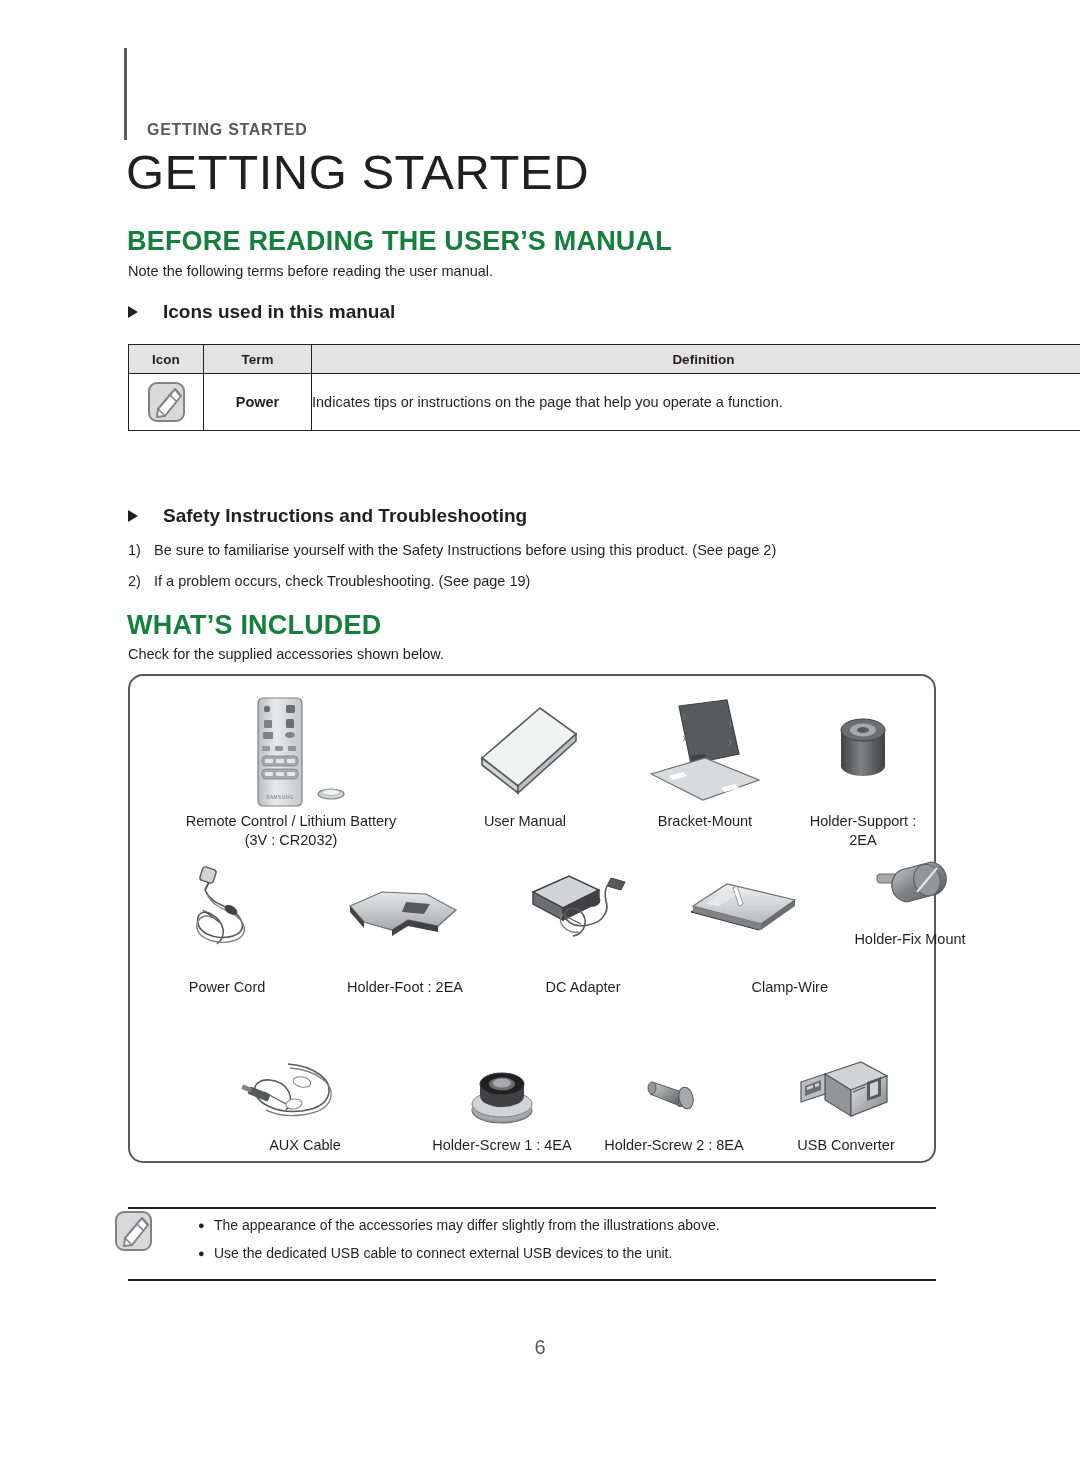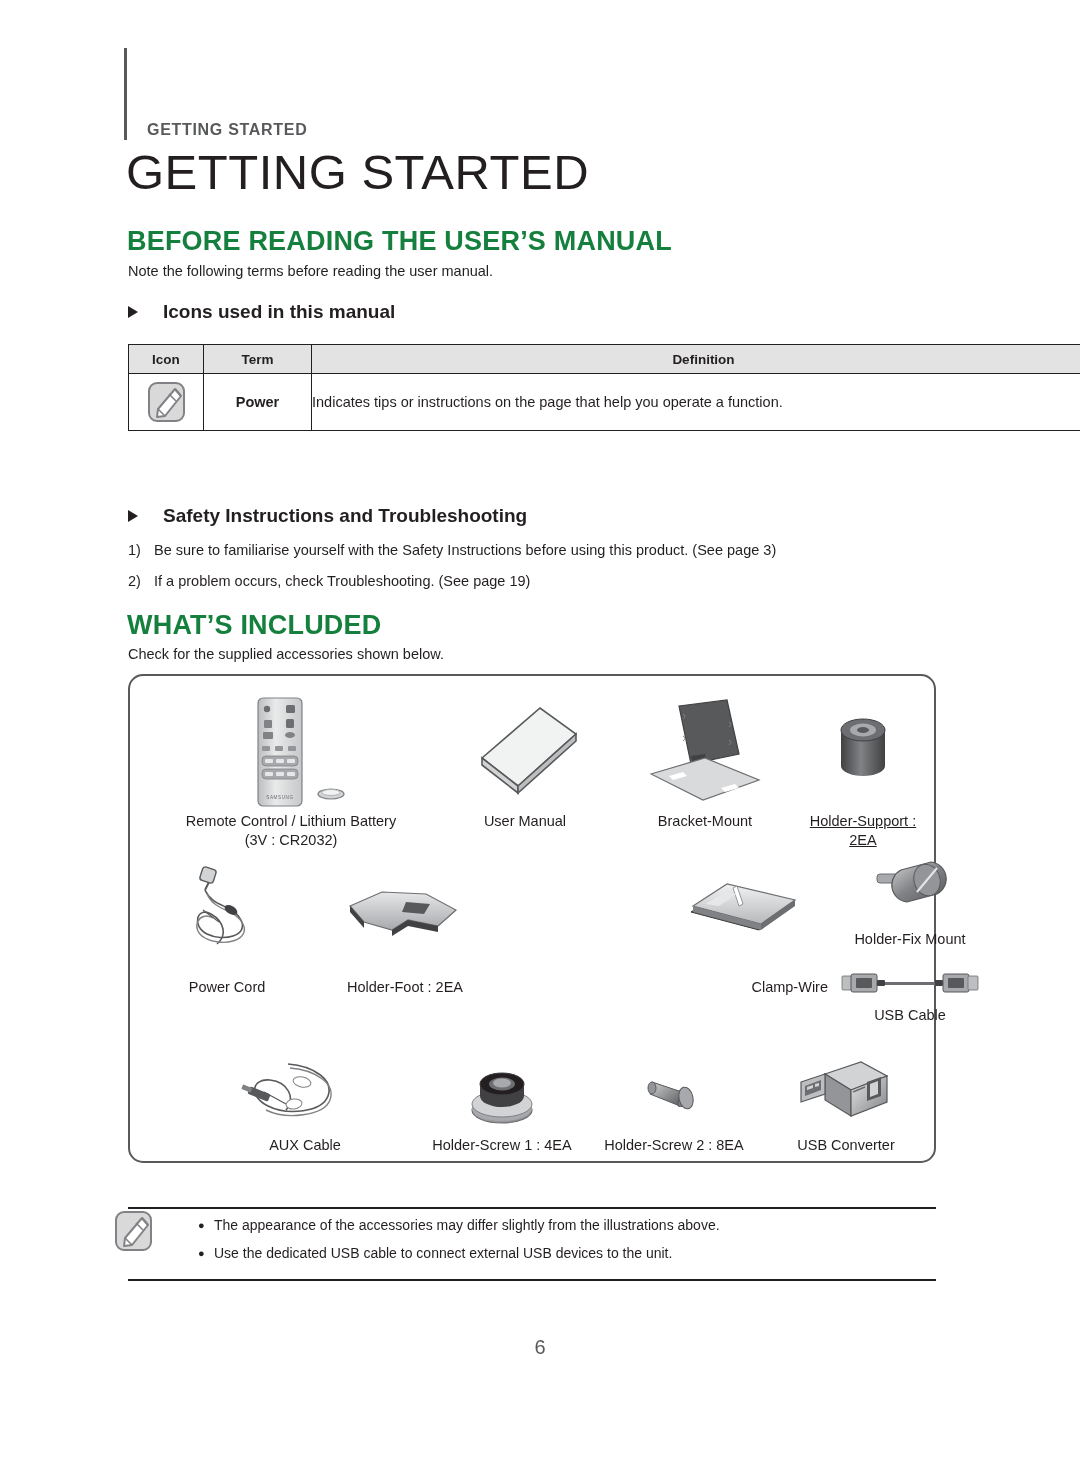--- a/index.html
+++ b/index.html
@@ -275,21 +275,21 @@
   </table>
 
   <div class="h2 safety">
     <span class="tri"></span>
     <span>Safety Instructions and Troubleshooting</span>
   </div>
 
   <div class="olist safety">
     <div class="oitem">
       <span class="onum">1)</span>
-      <span>Be sure to familiarise yourself with the Safety Instructions before using this product. (See page 3)</span>
+      <span>Be sure to familiarise yourself with the Safety Instructions before using this product. (See page 2)</span>
     </div>
     <div class="oitem">
       <span class="onum">2)</span>
       <span>If a problem occurs, check Troubleshooting. (See page 19)</span>
     </div>
   </div>
 
   <div class="h1 b">WHAT’S INCLUDED</div>
   <div class="body-line intro2">Check for the supplied accessories shown below.</div>
 
@@ -353,21 +353,21 @@
           <polygon points="78,92 92,88 96,92 82,96" fill="#ffffff"></polygon>
           <path d="M40 18 q4 2 0 5" stroke="#808285" stroke-width="1" fill="none"></path>
           <path d="M40 40 q4 2 0 5" stroke="#808285" stroke-width="1" fill="none"></path>
           <path d="M86 26 q4 2 0 5" stroke="#808285" stroke-width="1" fill="none"></path>
           <path d="M86 44 q4 2 0 5" stroke="#808285" stroke-width="1" fill="none"></path>
         </svg>
       </div>
       <div class="acc-label">Bracket-Mount</div>
     </div>
 
-    <div class="acc-item" style="left:660px; top:20px; width:146px;text-decoration:underline;">
+    <div class="acc-item" style="left:660px; top:20px; width:146px;">
       <div class="acc-art" style="height:112px;">
         <svg width="96" height="112" viewBox="0 0 96 112">
           <defs>
             <linearGradient id="hsg" x1="0" y1="0" x2="1" y2="0">
               <stop offset="0" stop-color="#414042"></stop>
                 <stop offset="0.45" stop-color="#808285"></stop>
               <stop offset="1" stop-color="#414042"></stop>
             </linearGradient>
           </defs>
           <path d="M26 34 L26 70 a22 10 0 0 0 44 0 L70 34 Z" fill="url(#hsg)"></path>
@@ -405,20 +405,35 @@
           </defs>
           <path d="M20 42 L52 28 L96 30 L126 46 L108 62 L78 56 L62 66 L34 58 Z" fill="url(#hfg)" stroke="#6d6e71" stroke-width="1.2"></path>
           <path d="M20 42 L34 58 L34 64 L20 48 Z" fill="#414042"></path>
           <path d="M62 66 L78 56 L108 62 L108 68 L78 62 L62 72 Z" fill="#414042"></path>
           <path d="M76 38 L100 40 L94 50 L72 48 Z" fill="#58595b"></path>
         </svg>
       </div>
       <div class="acc-label">Holder-Foot : 2EA</div>
     </div>
 
+    <div class="acc-item" style="left:370px; top:188px; width:166px;">
+      <div class="acc-art" style="height:110px;">
+        <svg width="136" height="110" viewBox="0 0 136 110">
+          <polygon points="18,28 54,12 84,26 48,44" fill="#d1d3d4" stroke="#414042" stroke-width="1.4"></polygon>
+          <polygon points="18,28 48,44 48,56 18,40" fill="#6d6e71" stroke="#414042" stroke-width="1.4"></polygon>
+          <polygon points="48,44 84,26 84,38 48,56" fill="#414042" stroke="#414042" stroke-width="1.4"></polygon>
+          <path d="M96 14 L110 18 L106 26 L92 22 Z" fill="#58595b" stroke="#414042" stroke-width="1"></path>
+          <path d="M92 22 C 86 34, 96 40, 90 50 C 84 62, 60 66, 52 56 C 44 46, 58 40, 66 48 C 74 56, 70 70, 58 72" stroke="#58595b" stroke-width="1.6" fill="none"></path>
+          <path d="M48 50 C 40 58, 52 70, 64 68" stroke="#808285" stroke-width="1.4" fill="none"></path>
+          <ellipse cx="80" cy="38" rx="6" ry="4" transform="rotate(-35 80 38)" fill="#414042"></ellipse>
+          <path d="M50 52 L66 60" stroke="#58595b" stroke-width="1.2"></path>
+        </svg>
+      </div>
+      <div class="acc-label">DC Adapter</div>
+    </div>
 
     <div class="acc-item" style="left:536px; top:188px; width:162px;text-align:right;">
       <div class="acc-art" style="height:110px;">
         <svg width="132" height="110" viewBox="0 0 132 110">
           <defs>
             <linearGradient id="cwg" x1="0" y1="0" x2="0" y2="1">
               <stop offset="0" stop-color="#f1f2f2"></stop>
                 <stop offset="1" stop-color="#b6b8ba"></stop>
             </linearGradient>
           </defs>
@@ -446,36 +461,20 @@
           </defs>
           <rect x="22" y="20" width="30" height="9" rx="3" fill="#a7a9ac" stroke="#6d6e71" stroke-width="1"></rect>
           <path d="M46 16 L76 8 a17 17 0 0 1 6 32 L52 48 a17 17 0 0 1 -6 -32 Z" fill="url(#hfm)" stroke="#58595b" stroke-width="1.2"></path>
           <ellipse cx="72" cy="26" rx="13" ry="16" transform="rotate(-16 72 26)" fill="#939598" stroke="#58595b" stroke-width="1"></ellipse>
           <path d="M62 38 L82 14" stroke="#e6e7e8" stroke-width="2"></path>
         </svg>
       </div>
       <div class="acc-label">Holder-Fix Mount</div>
     </div>
 
-    <div class="acc-item" style="left:700px; top:290px; width:160px;">
-      <div class="acc-art" style="height:36px;">
-        <svg width="144" height="36" viewBox="0 0 144 36">
-          <rect x="4" y="10" width="10" height="14" rx="1" fill="#bcbec0" stroke="#6d6e71" stroke-width="0.8"></rect>
-          <rect x="13" y="8" width="26" height="18" rx="2" fill="#a7a9ac" stroke="#58595b" stroke-width="1"></rect>
-          <rect x="18" y="12" width="16" height="10" rx="1" fill="#58595b"></rect>
-          <rect x="39" y="14" width="8" height="6" rx="1" fill="#414042"></rect>
-          <rect x="47" y="16" width="50" height="3" fill="#6d6e71"></rect>
-          <rect x="97" y="14" width="8" height="6" rx="1" fill="#414042"></rect>
-          <rect x="105" y="8" width="26" height="18" rx="2" fill="#a7a9ac" stroke="#58595b" stroke-width="1"></rect>
-          <rect x="110" y="12" width="16" height="10" rx="1" fill="#58595b"></rect>
-          <rect x="130" y="10" width="10" height="14" rx="1" fill="#bcbec0" stroke="#6d6e71" stroke-width="0.8"></rect>
-        </svg>
-      </div>
-      <div class="acc-label">USB Cable</div>
-    </div>
 
     <div class="acc-item" style="left:64px; top:380px; width:222px;">
       <div class="acc-art" style="height:76px;">
         <svg width="150" height="76" viewBox="0 0 150 76">
           <path d="M58 8 C 84 10, 104 24, 98 40 C 92 56, 58 60, 38 50 C 18 40, 22 22, 40 24 C 58 26, 66 42, 56 54" stroke="#58595b" stroke-width="1.6" fill="none"></path>
           <path d="M60 12 C 86 14, 106 28, 100 44 C 94 60, 56 64, 36 54" stroke="#808285" stroke-width="1.4" fill="none"></path>
           <path d="M34 36 L56 48" stroke="#58595b" stroke-width="1.2"></path>
           <ellipse cx="72" cy="26" rx="9" ry="5" transform="rotate(12 72 26)" fill="#ffffff" stroke="#808285" stroke-width="1"></ellipse>
           <ellipse cx="64" cy="48" rx="8" ry="5" transform="rotate(-8 64 48)" fill="#ffffff" stroke="#808285" stroke-width="1"></ellipse>
           <rect x="18" y="34" width="22" height="8" rx="2" transform="rotate(22 29 38)" fill="#58595b"></rect>

